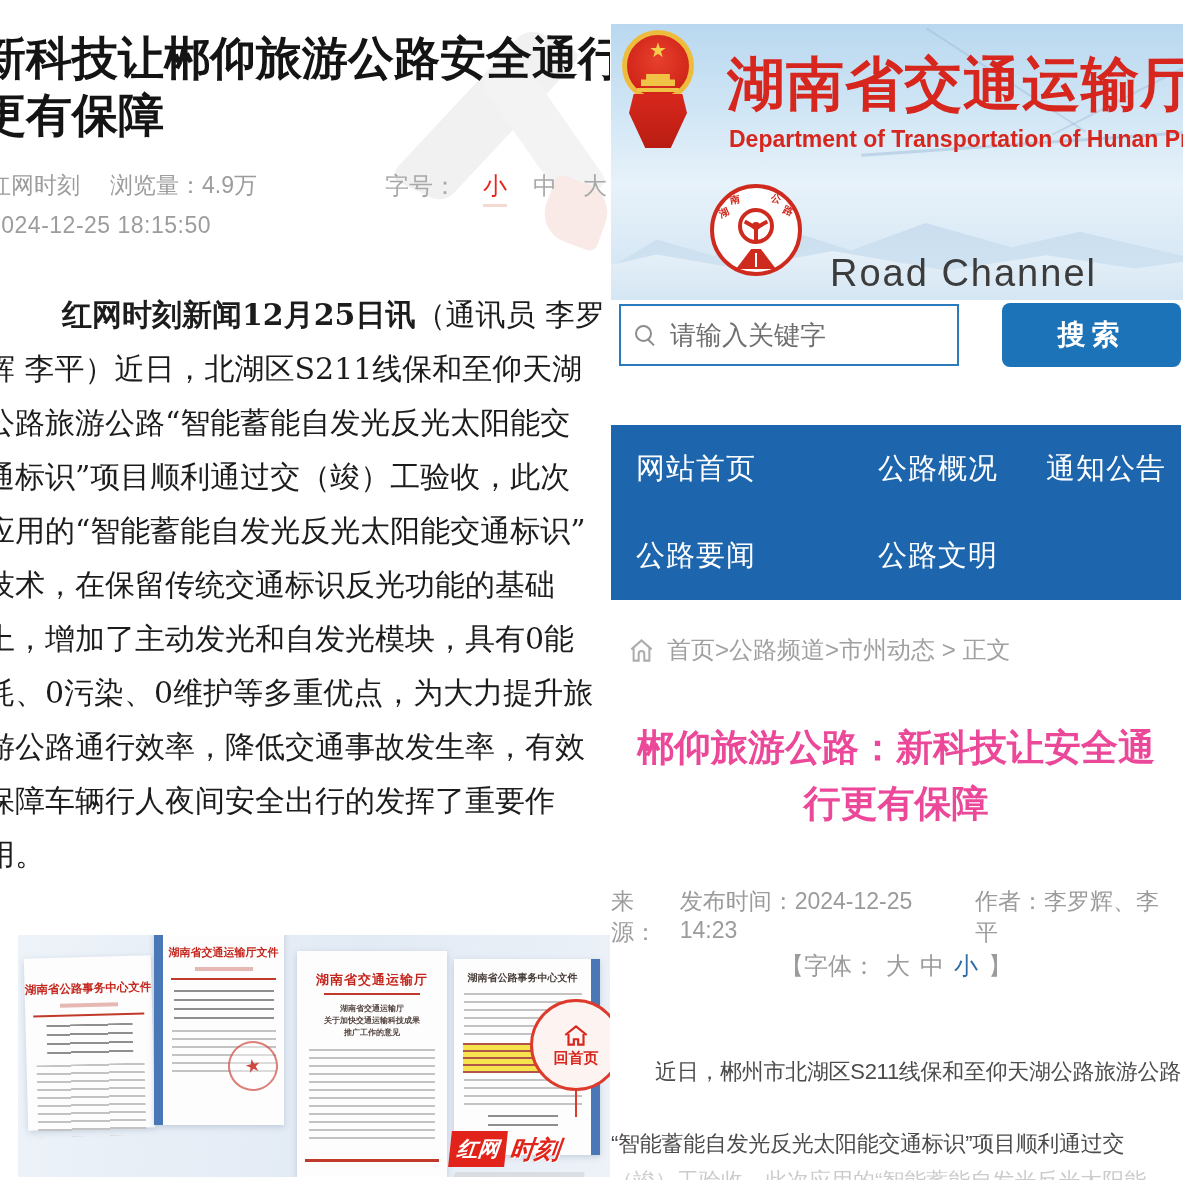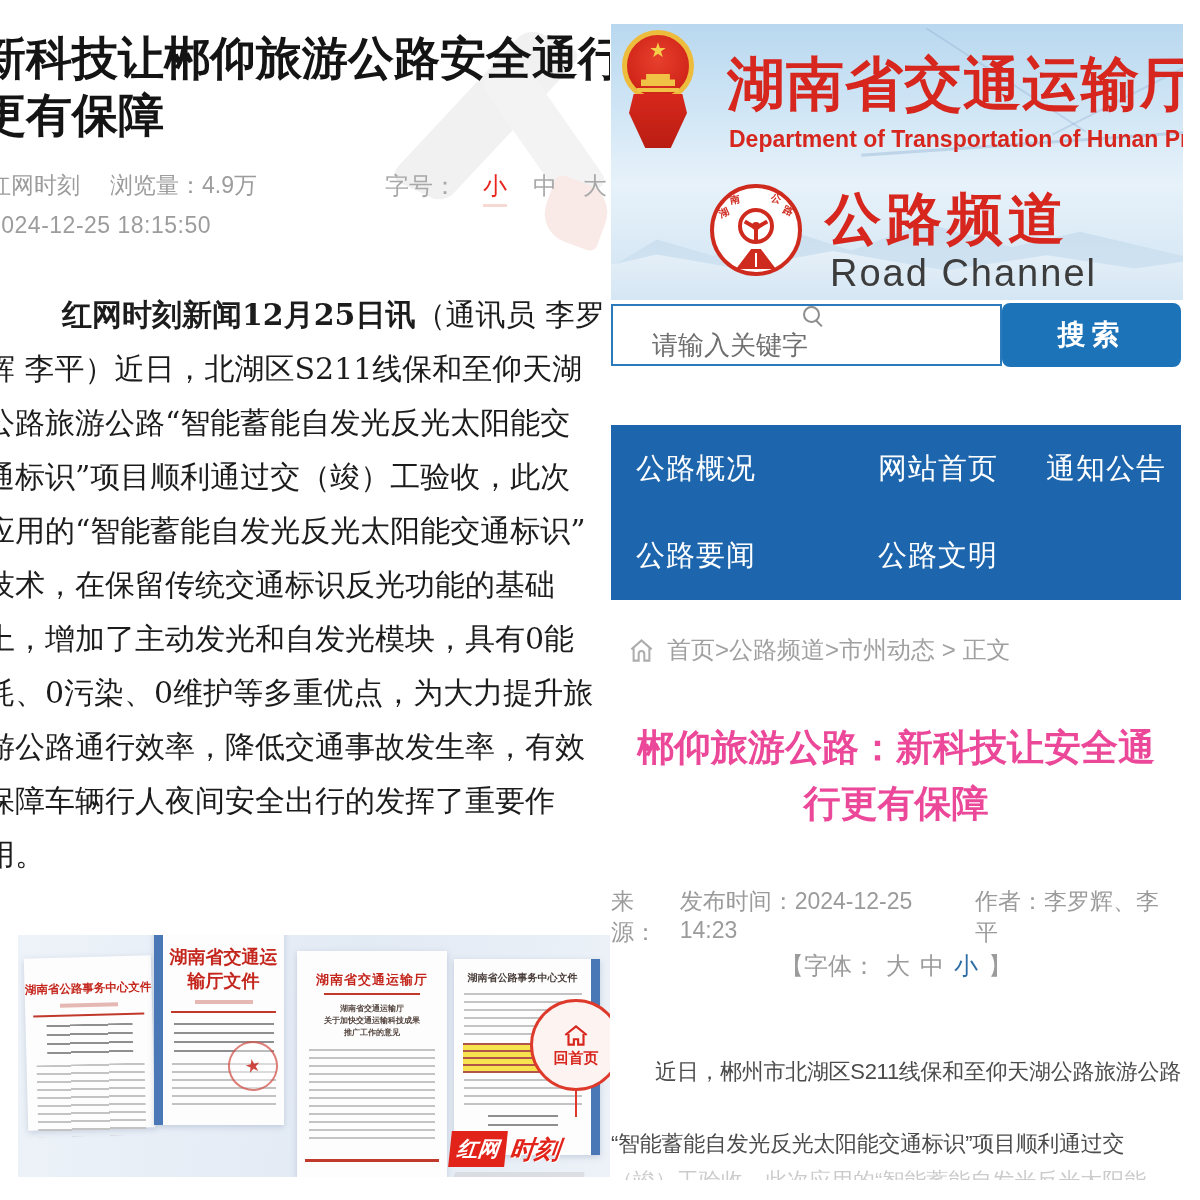--- a/index.html
+++ b/index.html
@@ -32,21 +32,21 @@
               background:linear-gradient(100deg,#eef3f9 0%,#e2eaf4 55%,#edf2f8 100%);}
   .doc{position:absolute;background:#fdfdfd;box-shadow:0 2px 6px rgba(120,140,170,.35);box-sizing:border-box;}
   .doc-title{font-weight:bold;color:#c4261d;text-align:center;font-family:"DejaVu Serif",serif;}
   .st{background-image:repeating-linear-gradient(180deg,#c3c3c3 0,#c3c3c3 2px,transparent 2px,transparent 8px);}
   .st-dark{background-image:repeating-linear-gradient(180deg,#8f8f8f 0,#8f8f8f 2px,transparent 2px,transparent 9px);}
   .hr-red{height:2px;background:#c0392b;}
   .ref-red{height:4px;background:#e5b8b4;width:58px;margin:7px auto;}
   .doc1{left:8px;top:22px;width:127px;height:172px;transform:rotate(-1.5deg);}
   .doc1 .doc-title{font-size:11.5px;margin-top:24px;}
   .doc2{left:136px;top:-10px;width:130px;height:200px;border-left:9px solid #4a77b5;}
-  .doc2 .doc-title{font-size:18px;margin-top:20px;}
+  .doc2 .doc-title{font-size:11px;margin-top:20px;}
   .doc3{left:279px;top:16px;width:150px;height:226px;}
   .doc3 .doc-title{font-size:13px;margin-top:20px;letter-spacing:1px;}
   .doc3-u{width:96px;height:2px;background:#c0392b;margin:4px auto 8px;}
   .doc3-sub{font-size:8px;color:#54453f;text-align:center;font-weight:bold;line-height:12px;}
   .doc4{left:436px;top:24px;width:146px;height:196px;border-right:9px solid #4a77b5;}
   .doc4 .doc-title{font-size:10px;margin-top:12px;color:#473c38;}
   .yellow-block{width:120px;height:30px;margin:6px auto;background:#f7e34d;
       background-image:repeating-linear-gradient(180deg,#b05548 0,#b05548 2px,#f7e34d 2px,#f7e34d 7px);}
   .seal{position:absolute;right:6px;bottom:34px;width:46px;height:46px;border:2px solid rgba(198,40,32,.6);
         border-radius:50%;color:rgba(198,40,32,.85);display:flex;align-items:center;justify-content:center;
@@ -95,22 +95,22 @@
   .wl-spoke{position:absolute;left:40px;top:38px;width:4px;height:15px;background:#cf2a1e;transform-origin:2px 2px;}
   .wl-road{position:absolute;left:22px;bottom:3px;width:40px;height:20px;background:#cf2a1e;
            clip-path:polygon(38% 0,62% 0,100% 100%,0 100%);}
   .wl-dash{position:absolute;left:41px;bottom:5px;width:2px;height:14px;background:#fff;}
   .wl-char{position:absolute;font-size:10px;font-weight:bold;color:#cf2a1e;font-family:"DejaVu Serif",serif;}
   .channel-name{position:absolute;left:214px;top:158px;font-size:56px;font-weight:bold;color:#d7261d;
                 letter-spacing:5px;white-space:nowrap;}
   .channel-en{position:absolute;left:219px;top:228px;font-size:38px;color:#3c3c3c;letter-spacing:2px;white-space:nowrap;}
 
   .search-row{position:absolute;left:0;top:303px;width:570px;height:64px;}
-  .search-box{position:absolute;left:0;top:1px;width:391px;height:62px;border:2px solid #2a7abc;
-              background:#fff;box-sizing:border-box;display:flex;align-items:center;padding-left:14px;flex-direction:column;}
+  .search-box{position:absolute;left:8px;top:1px;width:340px;height:62px;border:2px solid #2a7abc;
+              background:#fff;box-sizing:border-box;display:flex;align-items:center;padding-left:14px;}
   .search-icon{position:relative;width:21px;height:21px;flex:0 0 auto;}
   .search-icon::before{content:"";position:absolute;left:0;top:0;width:13px;height:13px;
                        border:2px solid #8d8d8d;border-radius:50%;}
   .search-icon::after{content:"";position:absolute;left:14px;top:14px;width:8px;height:2px;
                       background:#8d8d8d;transform:rotate(45deg);transform-origin:0 0;}
   .search-input{border:none;outline:none;flex:1;font-size:26px;color:#333;margin-left:12px;
                 font-family:"Liberation Sans",sans-serif;background:transparent;}
   .search-input::placeholder{color:#6f6f6f;}
   .search-btn{position:absolute;left:391px;top:0;width:179px;height:64px;background:#1c73b8;border:none;
               border-radius:8px;color:#fff;font-size:28px;font-weight:bold;letter-spacing:6px;cursor:pointer;
@@ -274,36 +274,35 @@
         <span class="wl-char" style="right:17px;top:4px;transform:rotate(10deg);">公</span>
         <span class="wl-char" style="right:5px;top:16px;transform:rotate(24deg);">路</span>
         <div class="wl-ring"></div>
         <div class="wl-spoke" style="transform:rotate(0deg);"></div>
         <div class="wl-spoke" style="transform:rotate(120deg);"></div>
         <div class="wl-spoke" style="transform:rotate(240deg);"></div>
         <div class="wl-hub"></div>
         <div class="wl-road"></div>
         <div class="wl-dash"></div>
       </div>
-      <div class="channel-name">公路频道</div>
       <div class="channel-en">Road Channel</div>
     </div>
 
     <div class="search-row">
       <div class="search-box">
         <span class="search-icon"></span>
         <input class="search-input" type="text" placeholder="请输入关键字" style="">
       </div>
       <button class="search-btn">搜索</button>
     </div>
 
     <div class="nav">
 
-    <div class="nav-item">公路概况</div>
-        <div class="nav-item">网站首页</div>
+    <div class="nav-item">网站首页</div>
+        <div class="nav-item">公路概况</div>
         <div class="nav-item">通知公告</div>
         <div class="nav-item">公路要闻</div>
         <div class="nav-item">公路文明</div>
       </div>
 
     <div class="breadcrumb">
       <svg width="27" height="27" viewBox="0 0 24 24" fill="none" stroke="#adadad" stroke-width="1.8">
         <path d="M3 11 L12 3 L21 11 M5 10 V21 H9.5 V15 a2.5 2.5 0 0 1 5 0 V21 H19 V10"></path>
       </svg>
       <span>首页&gt;公路频道&gt;市州动态 &gt; 正文</span>

